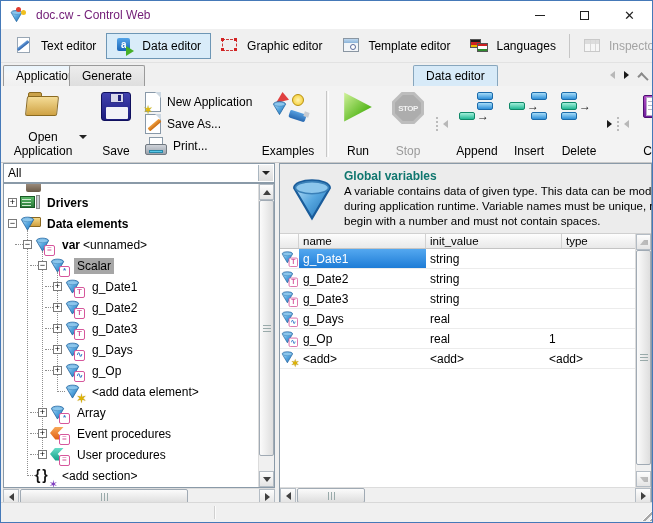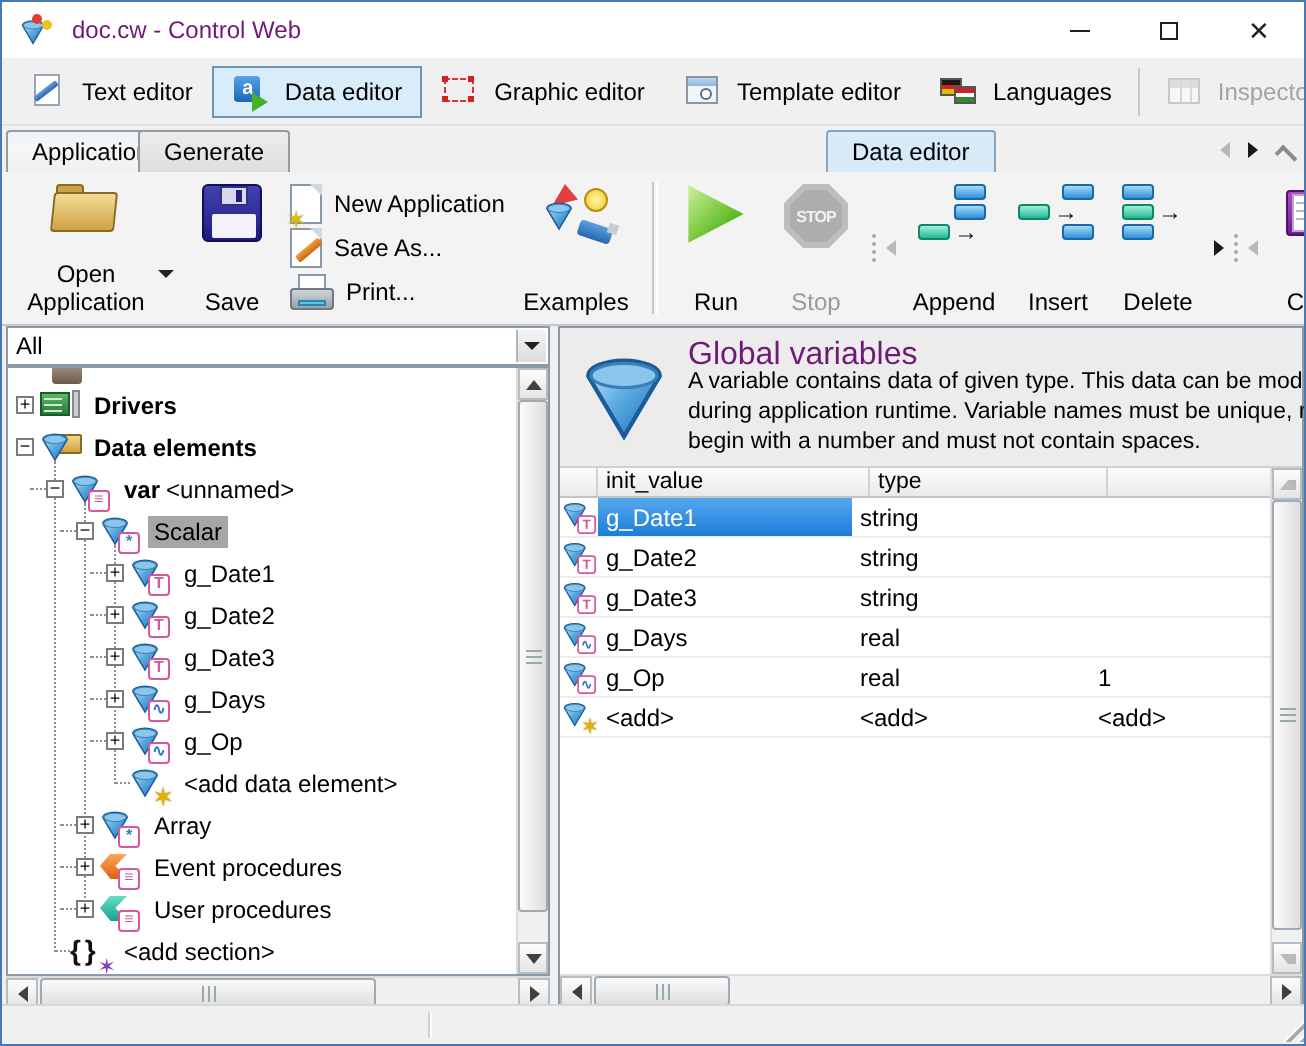--- a/index.html
+++ b/index.html
@@ -157,21 +157,21 @@
   .thumb .gripv{width:8px;height:7px;border-top:1px solid #9aa;border-bottom:1px solid #9aa;background:linear-gradient(#9aa,#9aa) center/8px 1px no-repeat;}
   .hsb{position:absolute;left:0;right:0;bottom:0;height:16px;background:#f0f0f0;border-top:1px solid #dcdcdc;}
   .hsb .sbtn{top:0;height:15px;width:16px;}
   .hthumb{position:absolute;top:0;height:15px;background:linear-gradient(#fbfbfb,#dedede);border:1px solid #a0aab4;border-radius:2px;display:flex;align-items:center;justify-content:center;}
   .griph{width:7px;height:8px;border-left:1px solid #9aa;border-right:1px solid #9aa;background:linear-gradient(90deg,#9aa,#9aa) center/1px 8px no-repeat;}
 
   .splitter{width:4px;flex:none;}
   .rightpanel{flex:1;position:relative;border:1px solid #8a9aa8;background:#fff;margin-right:2px;}
   .infobox{position:absolute;left:0;top:0;right:0;height:70px;background:#ececec;border-bottom:1px solid #d0d0d0;}
   .bigcone{position:absolute;left:10px;top:9px;width:44px;height:52px;}
-  .itit{position:absolute;left:64px;top:5px;font-size:16px;font-weight:normal;color:#701a75;}
+  .itit{position:absolute;left:64px;top:5px;font-size:12px;font-weight:bold;color:#0f766e;}
   .idesc{position:absolute;left:64px;top:20px;width:352px;font-size:11.5px;line-height:15px;color:#000;}
 
   .grid{position:absolute;left:0;top:70px;right:16px;bottom:16px;background:#fff;overflow:hidden;font-size:12px;}
   .ghead{display:flex;height:15px;background:linear-gradient(#fdfdfd,#e9e9e9);border-bottom:1px solid #c4c4c4;}
   .ghead .gc{border-right:1px solid #d2d2d2;font-size:11.5px;padding:0 4px;line-height:15px;color:#000;}
   .grow{display:flex;height:20px;border-bottom:1px solid #ececec;align-items:stretch;}
   .gc{flex:none;overflow:hidden;white-space:nowrap;}
   .gi{width:19px;position:relative;}
   .gname{width:127px;}
   .gtype{width:119px;}
@@ -603,20 +603,21 @@
         <svg class="bigcone" viewBox="0 0 16 16">
             <use href="#coneSym"></use>
           </svg>
         <div class="itit">Global variables</div>
         <div class="idesc">A variable contains data of given type. This data can be modified during application runtime. Variable names must be unique, must not begin with a number and must not contain spaces.</div>
       </div>
 
       <div class="grid">
         <div class="ghead">
           <div class="gc gi"></div>
+          <div class="gc gname">name</div>
           <div class="gc ginit">init_value</div>
           <div class="gc gtype">type</div>
 
         </div>
 
         <div class="grow">
           <div class="gc gi">
               <span class="ticon">
                 <svg class="cone" viewBox="0 0 16 16">
                   <use href="#coneSym"></use>

